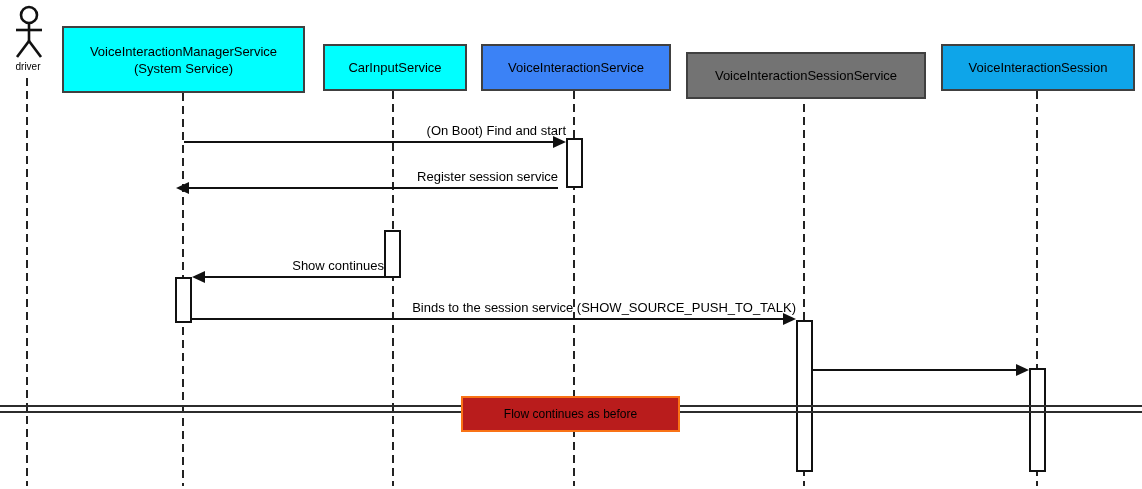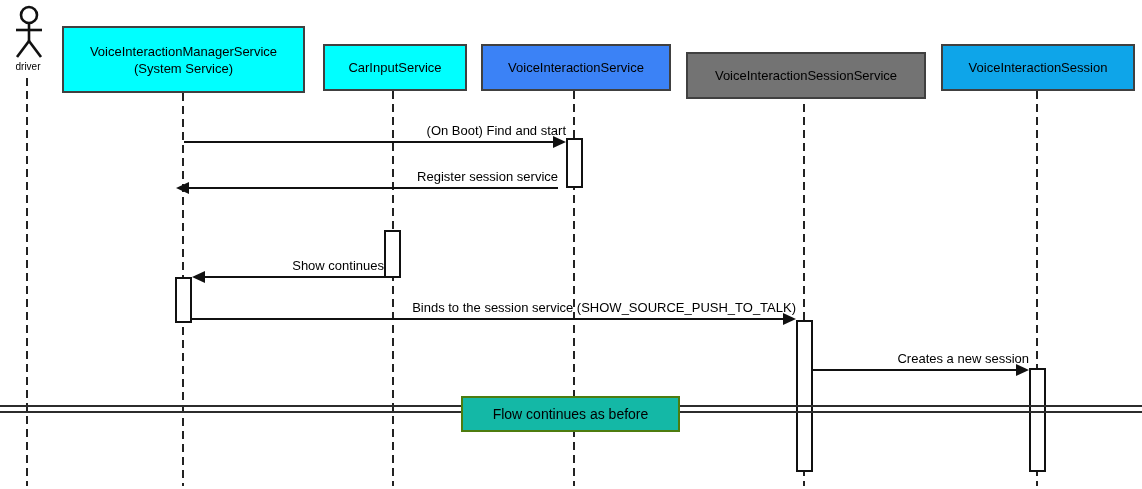--- a/index.html
+++ b/index.html
@@ -30,23 +30,23 @@
   }
   .msg .line { position:absolute; bottom:0; height:2px; background:#111; left:0; right:0; }
   .msg.right .line { right:8px; }
   .msg.left  .line { left:8px; }
   .msg .head { position:absolute; bottom:-5px; width:0; height:0;
                border-top:6px solid transparent; border-bottom:6px solid transparent; }
   .msg.right .head { right:0; border-left:13px solid #111; }
   .msg.left  .head { left:0;  border-right:13px solid #111; }
   .divider-line { position:absolute; left:0; width:1142px; height:2px; background:#2c2c2c; z-index:5; }
   .divider-box {
-    position:absolute; box-sizing:border-box; background:#14b8a6; border:2px solid #4d7c0f;
+    position:absolute; box-sizing:border-box; background:#b91c1c; border:2px solid #f97316;
     display:flex; align-items:center; justify-content:center;
-    font-size:14px; z-index:6;
+    font-size:12px; z-index:6;
   }
   .actor { position:absolute; left:4px; top:4px; width:48px; text-align:center; z-index:3; }
   .actor svg { display:block; margin:0 auto; }
   .actor .actor-lbl { font-size:10px; margin-top:1px; }
 </style>
 </head>
 <body>
 
 <div id="stage">
 
@@ -110,21 +110,20 @@
     <div class="head"></div>
   </div>
 
   <div class="msg right" style="left:192px; top:296px; width:604px;">
     <div class="lbl">Binds to the session service (SHOW_SOURCE_PUSH_TO_TALK)</div>
     <div class="line"></div>
     <div class="head"></div>
   </div>
 
   <div class="msg right" style="left:813px; top:347px; width:216px;">
-    <div class="lbl">Creates a new session</div>
     <div class="line"></div>
     <div class="head"></div>
   </div>
 
   <div class="divider-line" style="top:405px;"></div>
   <div class="divider-line" style="top:411px;"></div>
   <div class="divider-box" style="left:461px; top:396px; width:219px; height:36px;">
     <span>Flow continues as before</span>
   </div>
 

